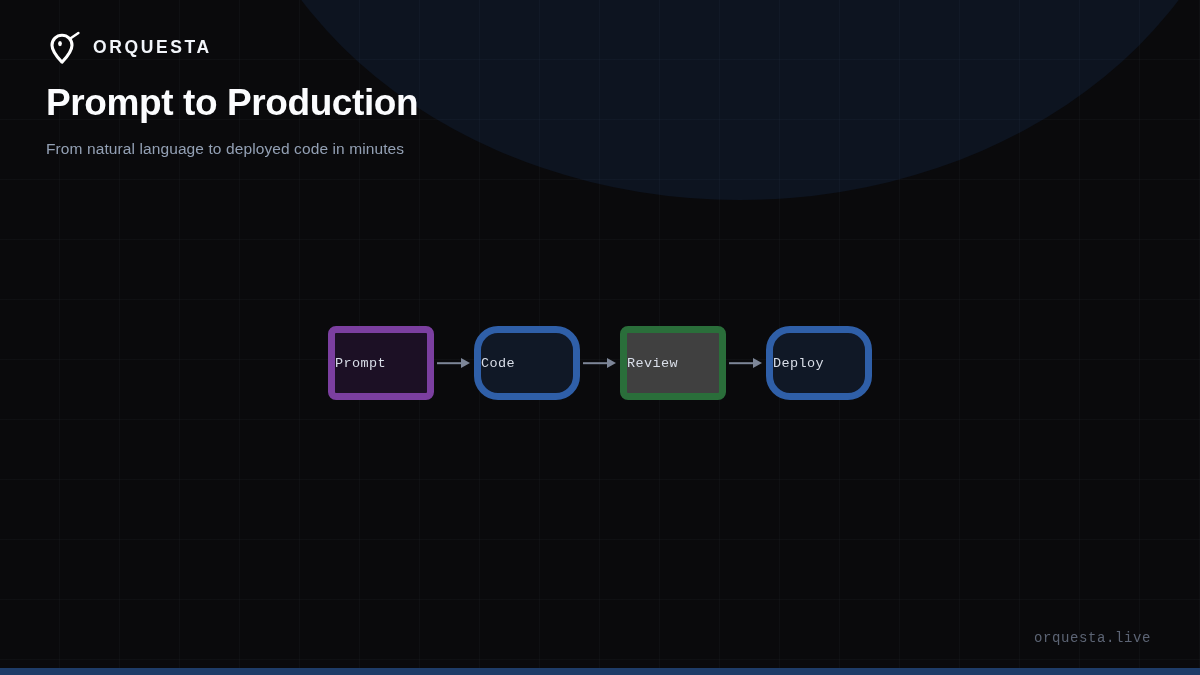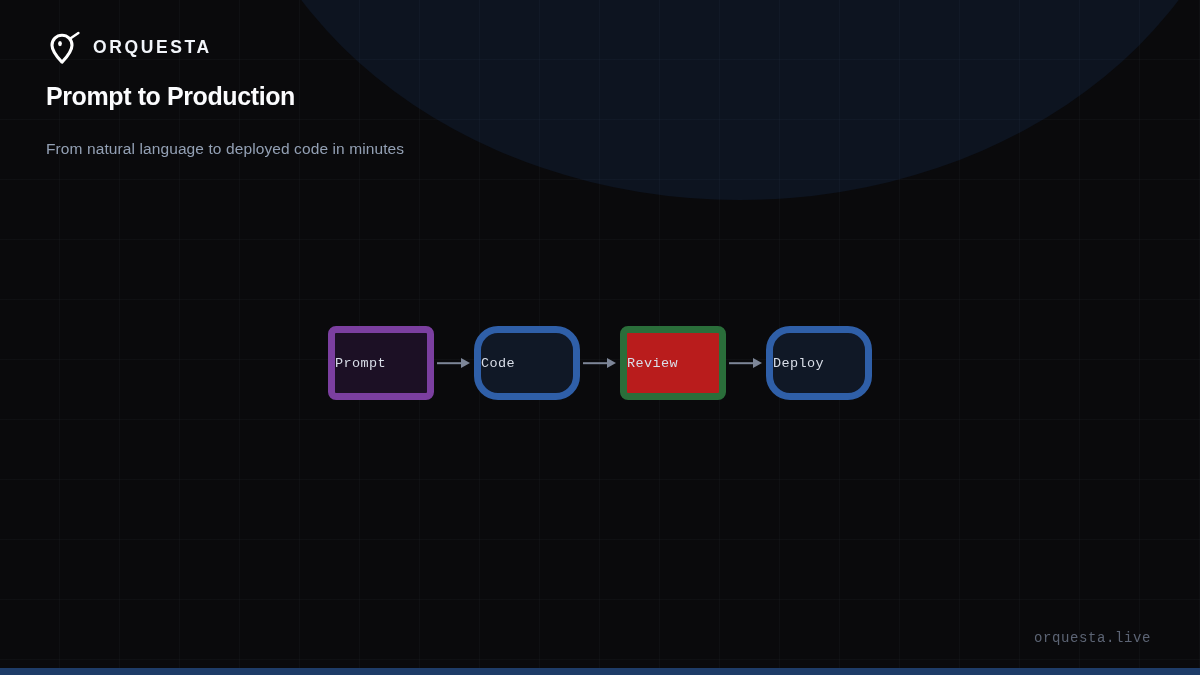--- a/index.html
+++ b/index.html
@@ -59,21 +59,21 @@
     font-size:17.5px;
     font-weight:bold;
     letter-spacing:2.6px;
     color:#f2f5fa;
     line-height:1;
   }
 
   .page-title {
     position:absolute;
     left:46px; top:82px;
-    font-size:25px;
+    font-size:37px;
     font-weight:bold;
     letter-spacing:-0.4px;
     color:#fbfcfe;
     line-height:1.12;
     z-index:4;
   }
 
   .page-subtitle {
     position:absolute;
     left:46px; top:140px;
@@ -103,21 +103,21 @@
     justify-content:flex-start;
     font-family:Liberation Mono, monospace;
     font-size:13.5px;
     color:#d9dee8;
     letter-spacing:0.4px;
     flex:none;
   }
 
   .node.purple { background:#1c1025; border-color:#7b3fa0; }
   .node.blue   { background:#101826; border-color:#2f5fa8;border-radius:24px; }
-  .node.green  { background:#b91c1c; border-color:#2a6e3a; }
+  .node.green  { background:#404040; border-color:#2a6e3a; }
 
   .connector {
     flex:none;
     width:40px; height:10px;
     display:flex; align-items:center;
     position:relative;
   }
   .connector .shaft {
     position:absolute;
     left:3px; top:50%;

